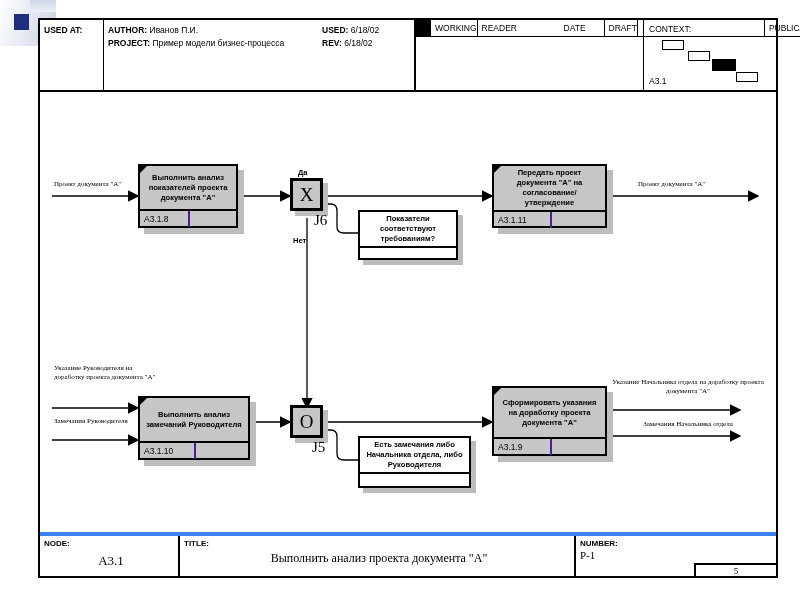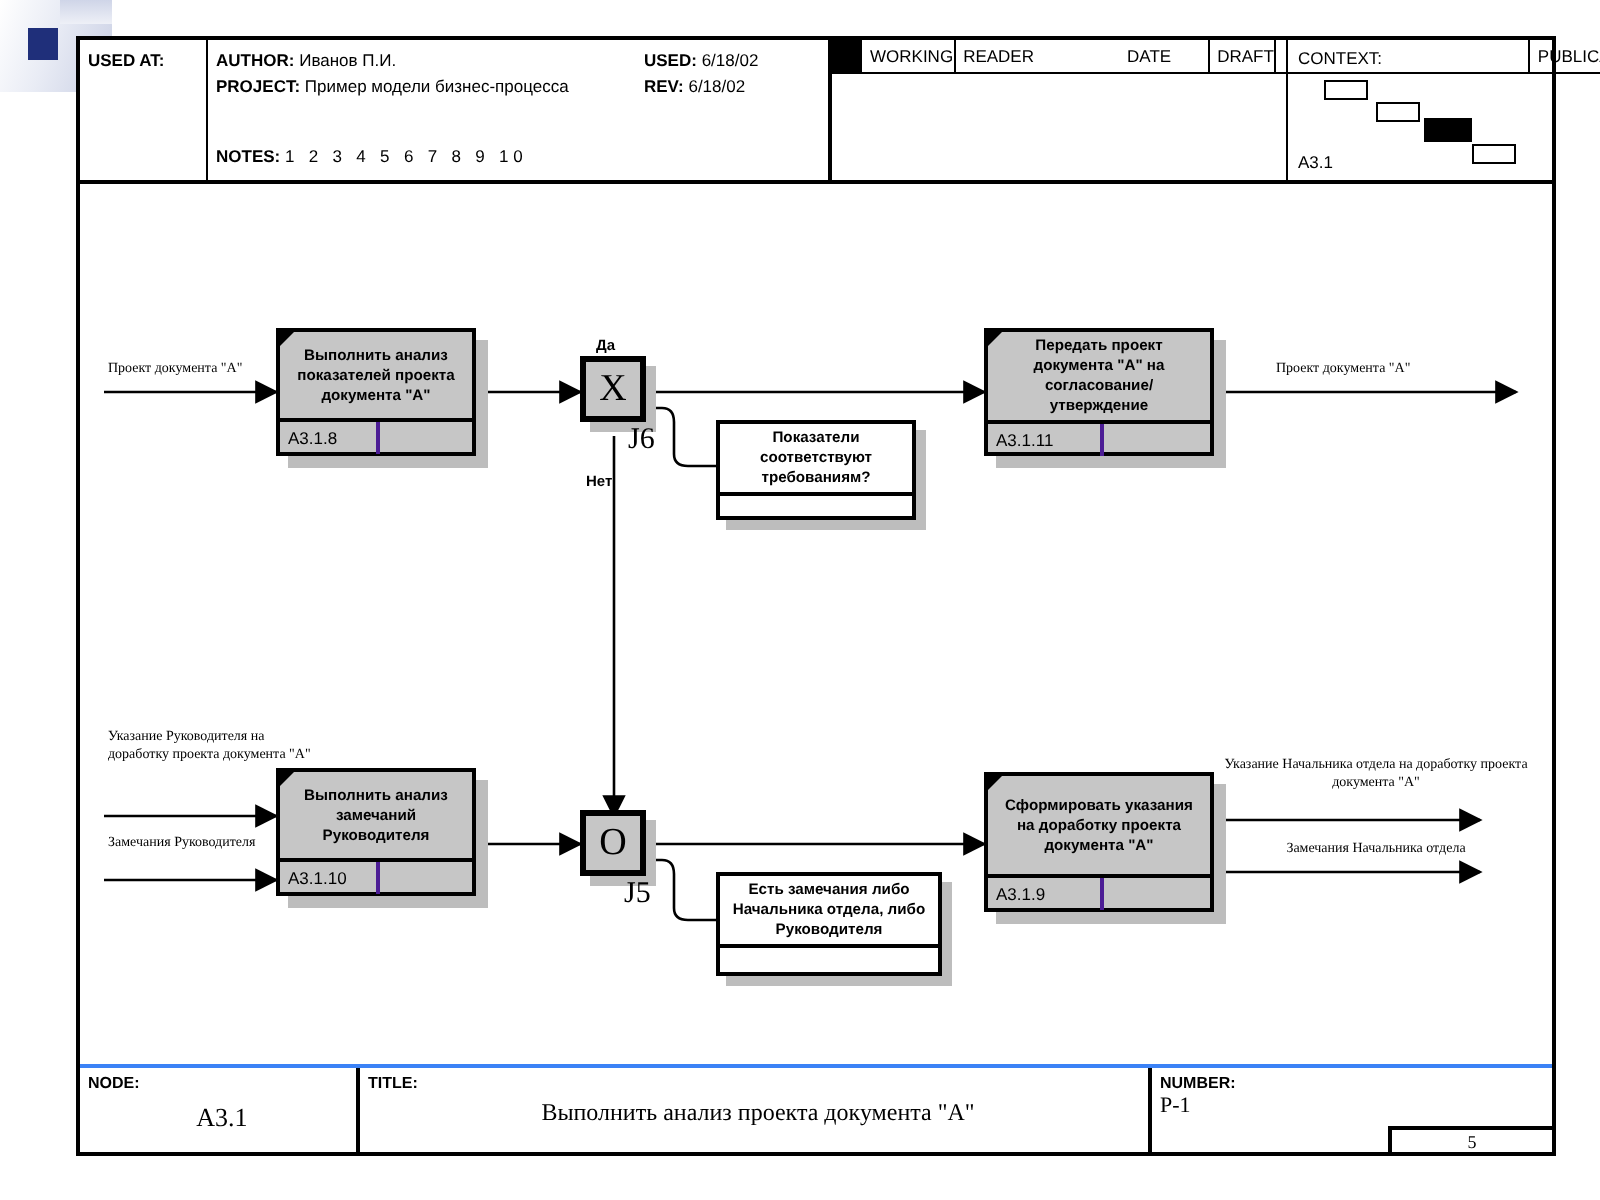--- a/index.html
+++ b/index.html
@@ -107,21 +107,21 @@
 
   
   .alabel{position:absolute;font-family:"Liberation Serif", serif;font-size:7px;line-height:9px;color:#000;}
   .flowlbl{position:absolute;font-family:"Liberation Sans", sans-serif;font-size:7.5px;font-weight:bold;}
 
   svg.wires{position:absolute;left:0;top:0;width:100%;height:100%;overflow:visible;}
 
   
   #footer{
     position:absolute;left:0;bottom:0;width:100%;height:44px;
-    border-top:2px solid #3b82f6;box-sizing:border-box;display:flex;
+    border-top:4px solid #3b82f6;box-sizing:border-box;display:flex;
   }
   .fcell{box-sizing:border-box;position:relative;}
   #f-node{width:140px;border-right:2px solid #000;padding:3px 0 0 4px;}
   #f-title{flex:1;border-right:2px solid #000;padding:3px 0 0 4px;}
   #f-number{width:200px;padding:3px 0 0 4px;}
   .flabel{font-size:8px;font-weight:bold;}
   .fbig{font-family:"Liberation Serif", serif;font-size:13px;text-align:center;margin-top:5px;}
   #f-title .fbig{font-size:12px;margin-top:3px;}
   #f-number .fval{font-family:"Liberation Serif", serif;font-size:11px;margin-top:1px;}
   #f-page{
@@ -160,24 +160,20 @@
       <div class="row">
         <div class="left hline">
           <span class="hlabel">PROJECT:</span>
           <span>Пример модели бизнес-процесса</span>
         </div>
         <div class="right hline">
           <span class="hlabel">REV:</span>
           <span>6/18/02</span>
         </div>
       </div>
-      <div id="h-notes" class="hline">
-        <span class="hlabel">NOTES:</span>
-        <span class="notenums">1 2 3 4 5 6 7 8 9 10</span>
-      </div>
     </div>
 
     <div class="hcell" id="h-status">
       <div class="statusrow">
         <div class="swatch filled"></div>
         <div class="stext">WORKING</div>
         <div class="sreader">
           <span>READER</span>
           <span>DATE</span>
         </div>
@@ -272,21 +268,21 @@
       <div class="body">
         <div class="corner"></div>
         <div class="title">Передать проект документа "А" на согласование/ утверждение</div>
         <div class="idrow">
           <div class="idcell">A3.1.11</div>
           <div class="idcell2"></div>
         </div>
       </div>
     </div>
 
-    <div class="pbox" style="left:98px;top:292px;width:100px;height:64px;">
+    <div class="pbox" style="left:98px;top:304px;width:112px;height:64px;">
       <div class="shadow"></div>
       <div class="body">
         <div class="corner"></div>
         <div class="title">Выполнить анализ замечаний Руководителя</div>
         <div class="idrow">
           <div class="idcell">A3.1.10</div>
           <div class="idcell2"></div>
         </div>
       </div>
     </div>

